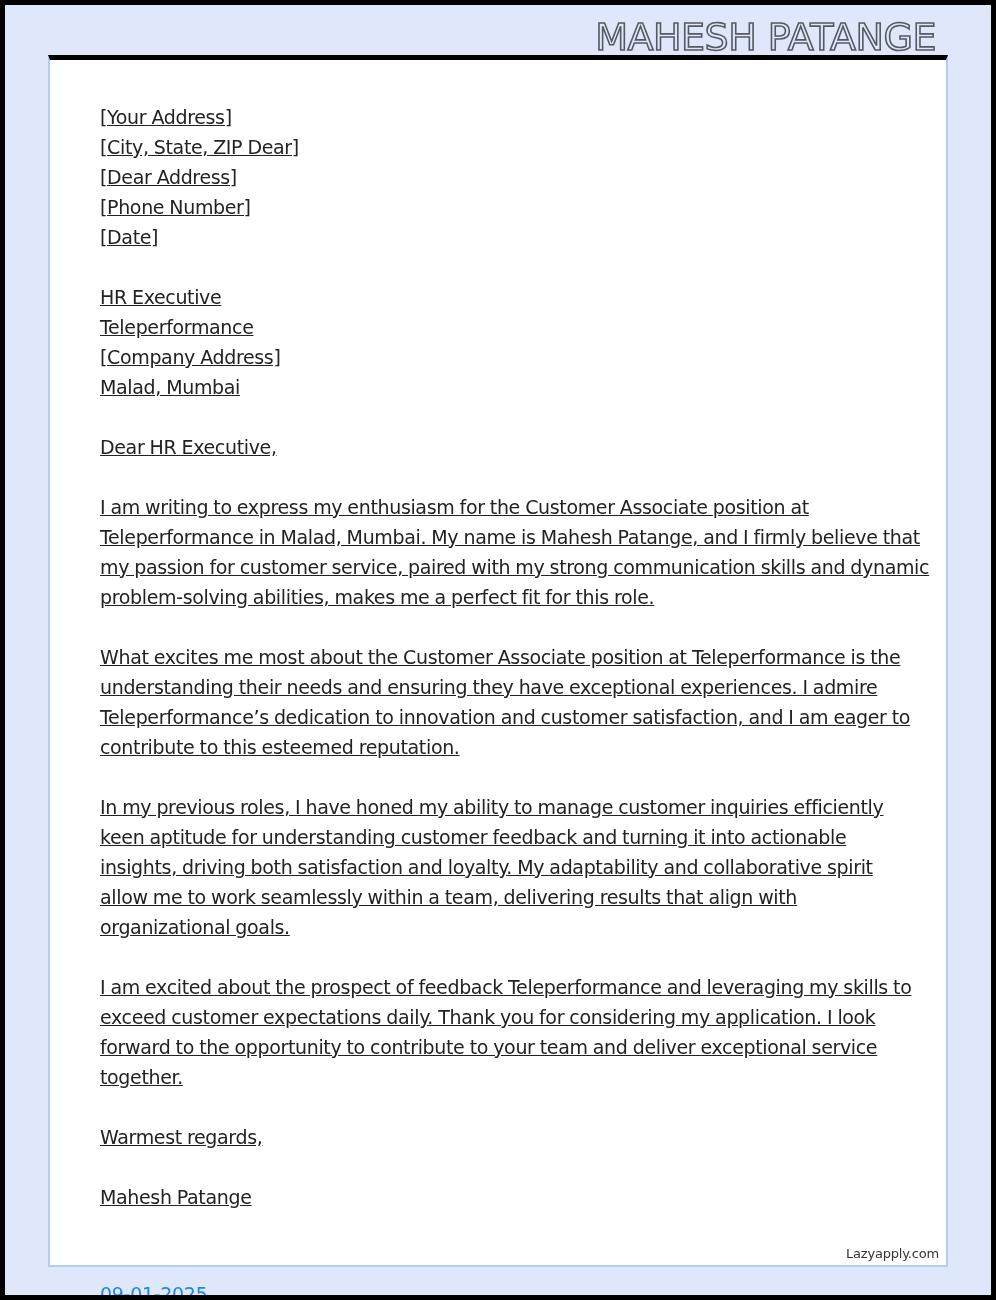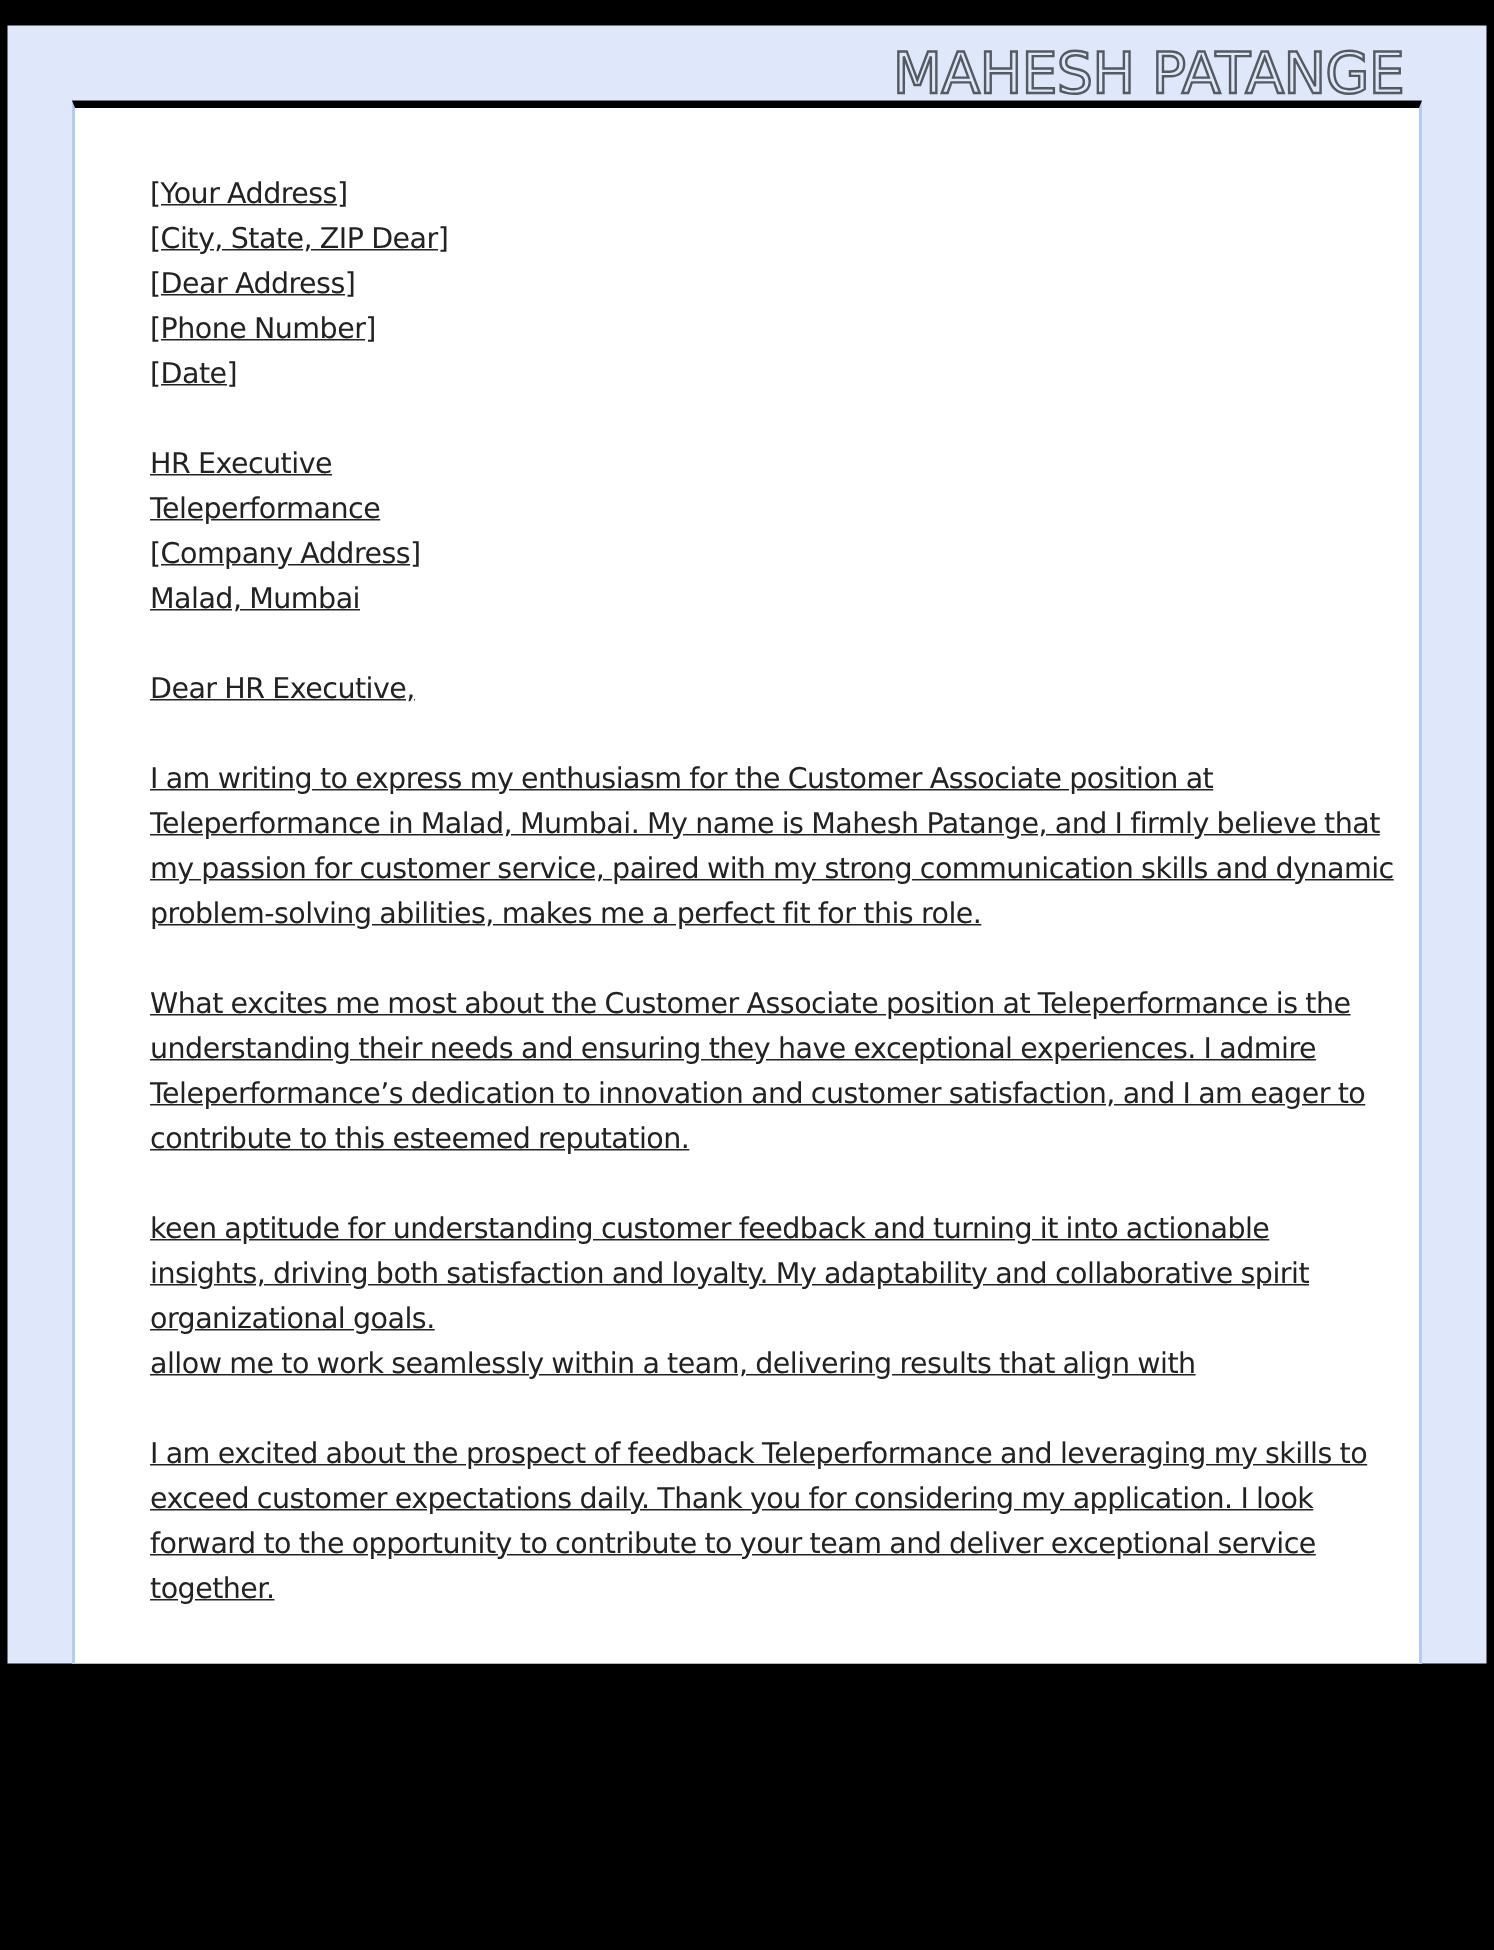--- a/index.html
+++ b/index.html
@@ -10,23 +10,23 @@
       width: 996px;
       height: 1300px;
       position: relative;
       overflow: hidden;
       background: #000;
       font-family: "DejaVu Sans", sans-serif;
     }
     .frame {
       position: absolute;
       left: 5px;
-      top: 17px;
+      top: 5px;
       width: 986px;
-      height: 1092px;
+      height: 1290px;
       background: #dfe7fa;
       overflow: hidden;
     }
     .title {
       position: absolute;
       right: 55px;
       top: 10px;
       font-family: "DejaVu Sans", sans-serif;
       font-size: 38px;
       line-height: 44px;
@@ -122,24 +122,25 @@
 
     <div class="para">
       <span class="line">What excites me most about the Customer Associate position at Teleperformance is the</span>
       <span class="line">understanding their needs and ensuring they have exceptional experiences. I admire</span>
       <span class="line">Teleperformance’s dedication to innovation and customer satisfaction, and I am eager to</span>
       <span class="line">contribute to this esteemed reputation.</span>
     </div>
     <span class="gap"></span>
 
     <div class="para">
+      <span class="line">In my previous roles, I have honed my ability to manage customer inquiries efficiently</span>
       <span class="line">keen aptitude for understanding customer feedback and turning it into actionable</span>
       <span class="line">insights, driving both satisfaction and loyalty. My adaptability and collaborative spirit</span>
+      <span class="line">allow me to work seamlessly within a team, delivering results that align with</span>
       <span class="line">organizational goals.</span>
-      <span class="line">allow me to work seamlessly within a team, delivering results that align with</span>
     </div>
     <span class="gap"></span>
 
     <div class="para">
       <span class="line">I am excited about the prospect of feedback Teleperformance and leveraging my skills to</span>
       <span class="line">exceed customer expectations daily. Thank you for considering my application. I look</span>
       <span class="line">forward to the opportunity to contribute to your team and deliver exceptional service</span>
       <span class="line">together.</span>
     </div>
     <span class="gap"></span>

